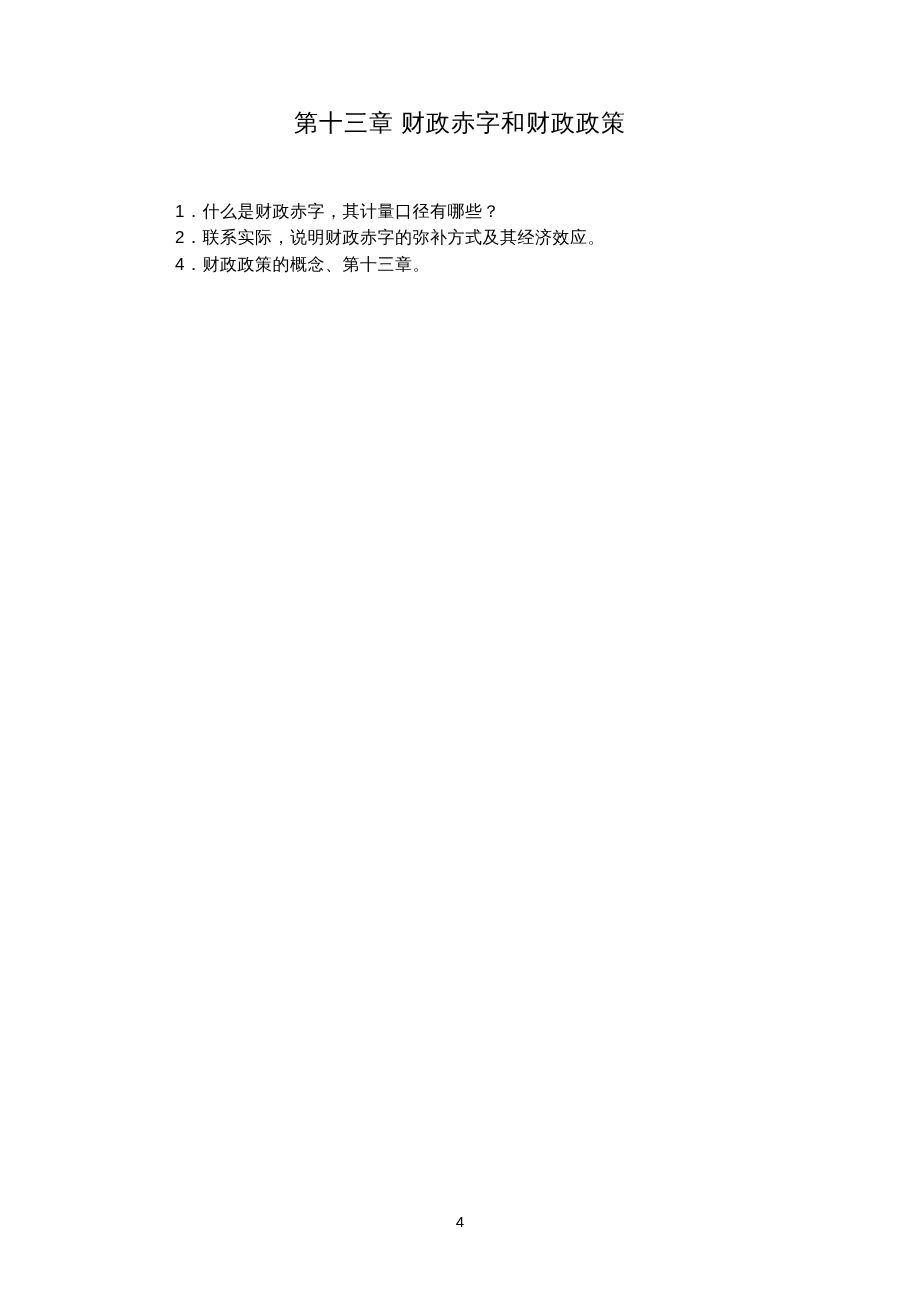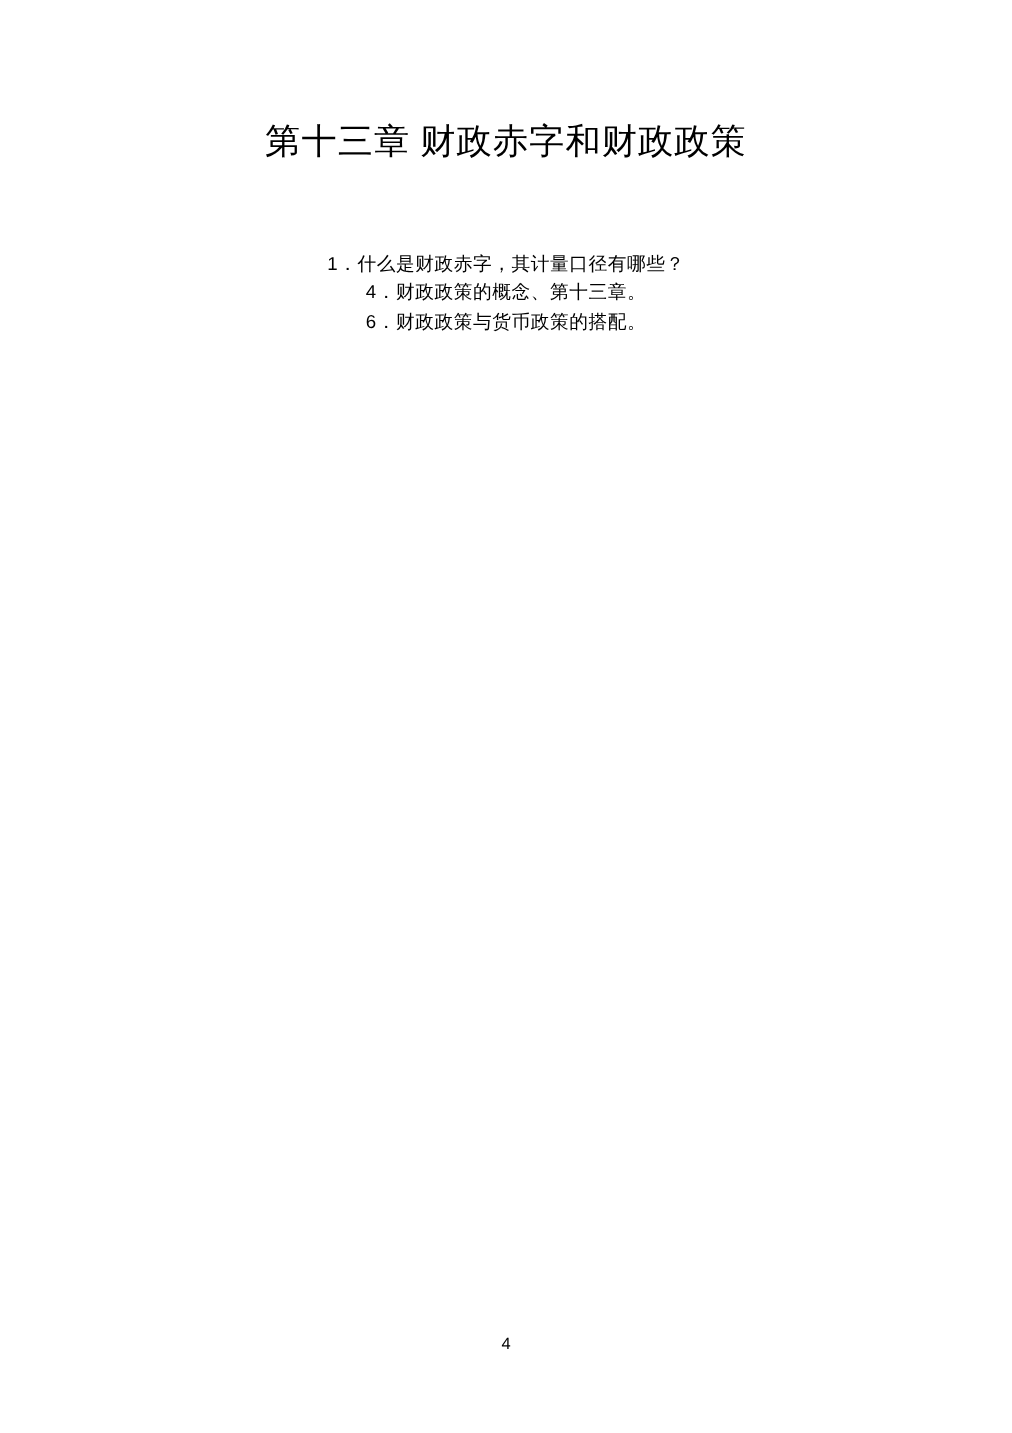--- a/index.html
+++ b/index.html
@@ -12,30 +12,29 @@
       height: 1303px;
       background: #ffffff;
       font-family: "SimSun", "宋体", serif;
       position: relative;
     }
     .page-container {
       padding: 107px 175px 0 175px;
     }
     .chapter-title {
       text-align: center;
-      font-size: 32px;
+      font-size: 24px;
       font-weight: normal;
       color: #000000;
-      margin-bottom: 76px;
+      margin-bottom: 60px;
       letter-spacing: 1px;
     }
     .question-list {
       list-style: none;
       padding: 0;
-      text-align: center;
     }
     .question-item {
       font-size: 17px;
       color: #000000;
       line-height: 1.55;
       letter-spacing: 0.5px;
     }
     .item-number {
       font-family: Arial, sans-serif;
     }
@@ -53,18 +52,18 @@
       color: #000000;
     }
   </style>
 </head>
 <body>
 
 <div class="page-container">
   <h1 class="chapter-title">第十三章   财政赤字和财政政策</h1>
   <ol class="question-list">
     <li class="question-item"><span class="item-number">1</span><span class="item-separator">．</span><span>什么是财政赤字，其计量口径有哪些？</span></li>
+    <li class="question-item"><span class="item-number">2</span><span class="item-separator">．</span><span>联系实际，说明财政赤字的弥补方式及其经济效应。</span></li>
     <li class="question-item"><span class="item-number">4</span><span class="item-separator">．</span><span>财政政策的概念、第十三章。</span></li>
-    <li class="question-item"><span class="item-number">6</span><span class="item-separator">．</span><span>财政政策与货币政策的搭配。</span></li>
   </ol>
 </div>
 
 <div class="page-number">4</div>
 
 </body></html>

